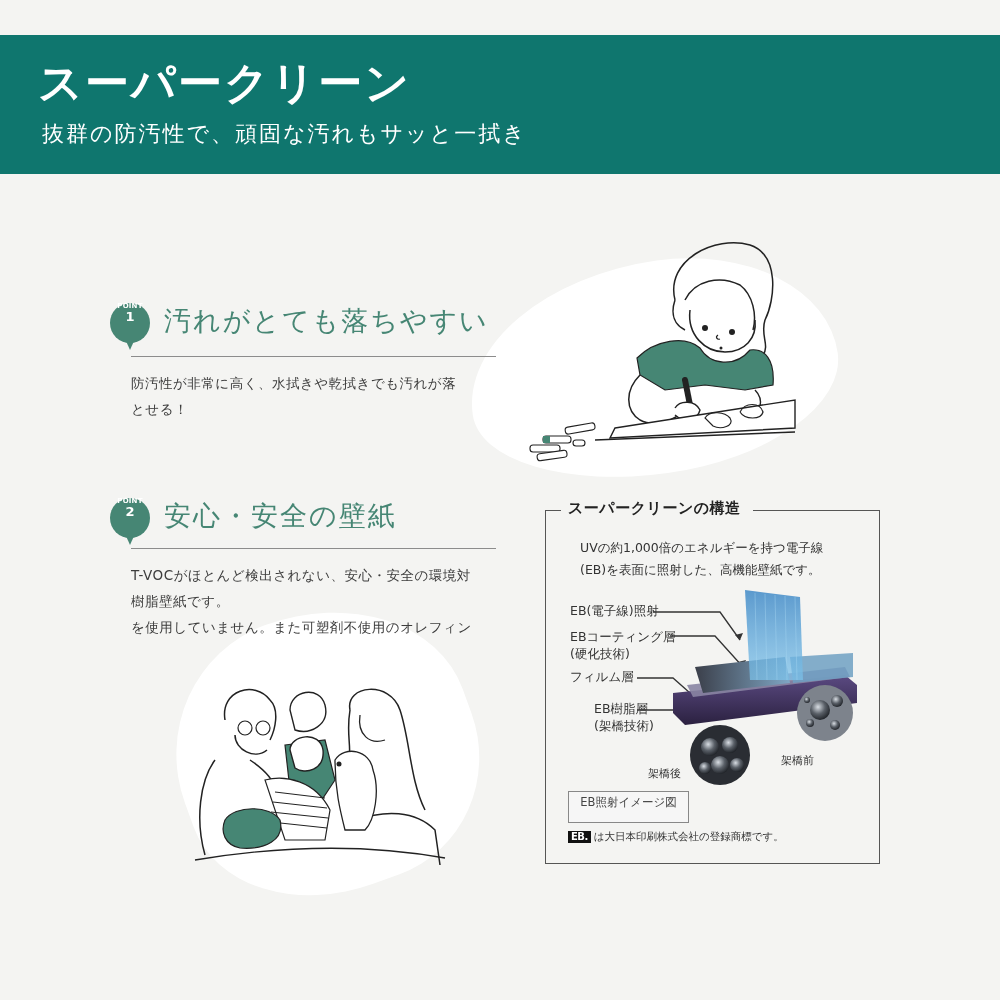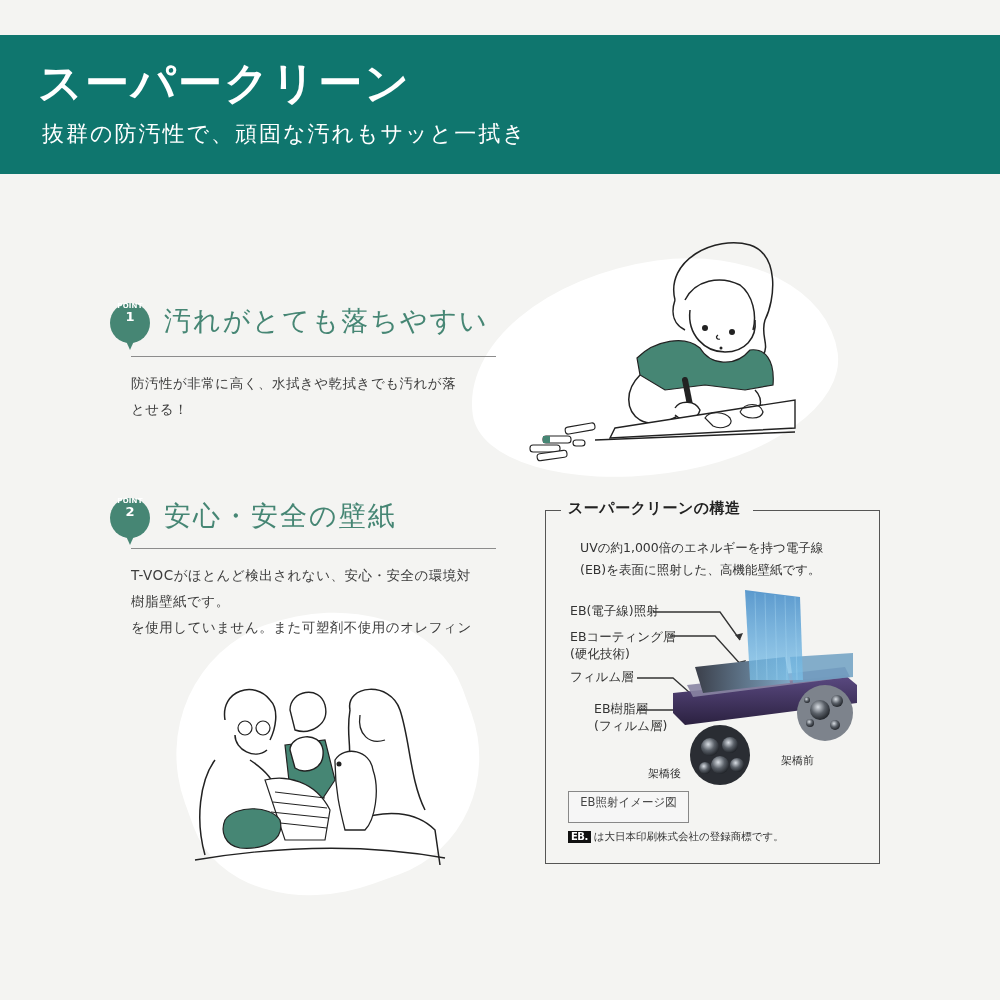--- a/index.html
+++ b/index.html
@@ -183,21 +183,21 @@
   </div>
 
   <div class="layer-label" style="left:570px; top:602px;">EB(電子線)照射</div>
   <div class="layer-label" style="left:570px; top:628px;">
     <div>EBコーティング層</div>
     <div>(硬化技術)</div>
   </div>
   <div class="layer-label" style="left:570px; top:668px;">フィルム層</div>
   <div class="layer-label" style="left:570px; top:700px;margin-left:24px;">
     <div>EB樹脂層</div>
-    <div>(フィルム層)</div>
+    <div>(架橋技術)</div>
   </div>
 
   <svg style="left:545px; top:585px;" width="335" height="200" viewBox="0 0 335 200">
     <defs>
       <linearGradient id="beam" x1="0" y1="0" x2="0" y2="1">
         <stop offset="0" stop-color="#4a8fc9"></stop>
         <stop offset="1" stop-color="#7cc2ea" stop-opacity="0.8"></stop>
       </linearGradient>
       <linearGradient id="resin" x1="0" y1="0" x2="0" y2="1">
         <stop offset="0" stop-color="#5b4a82"></stop>

